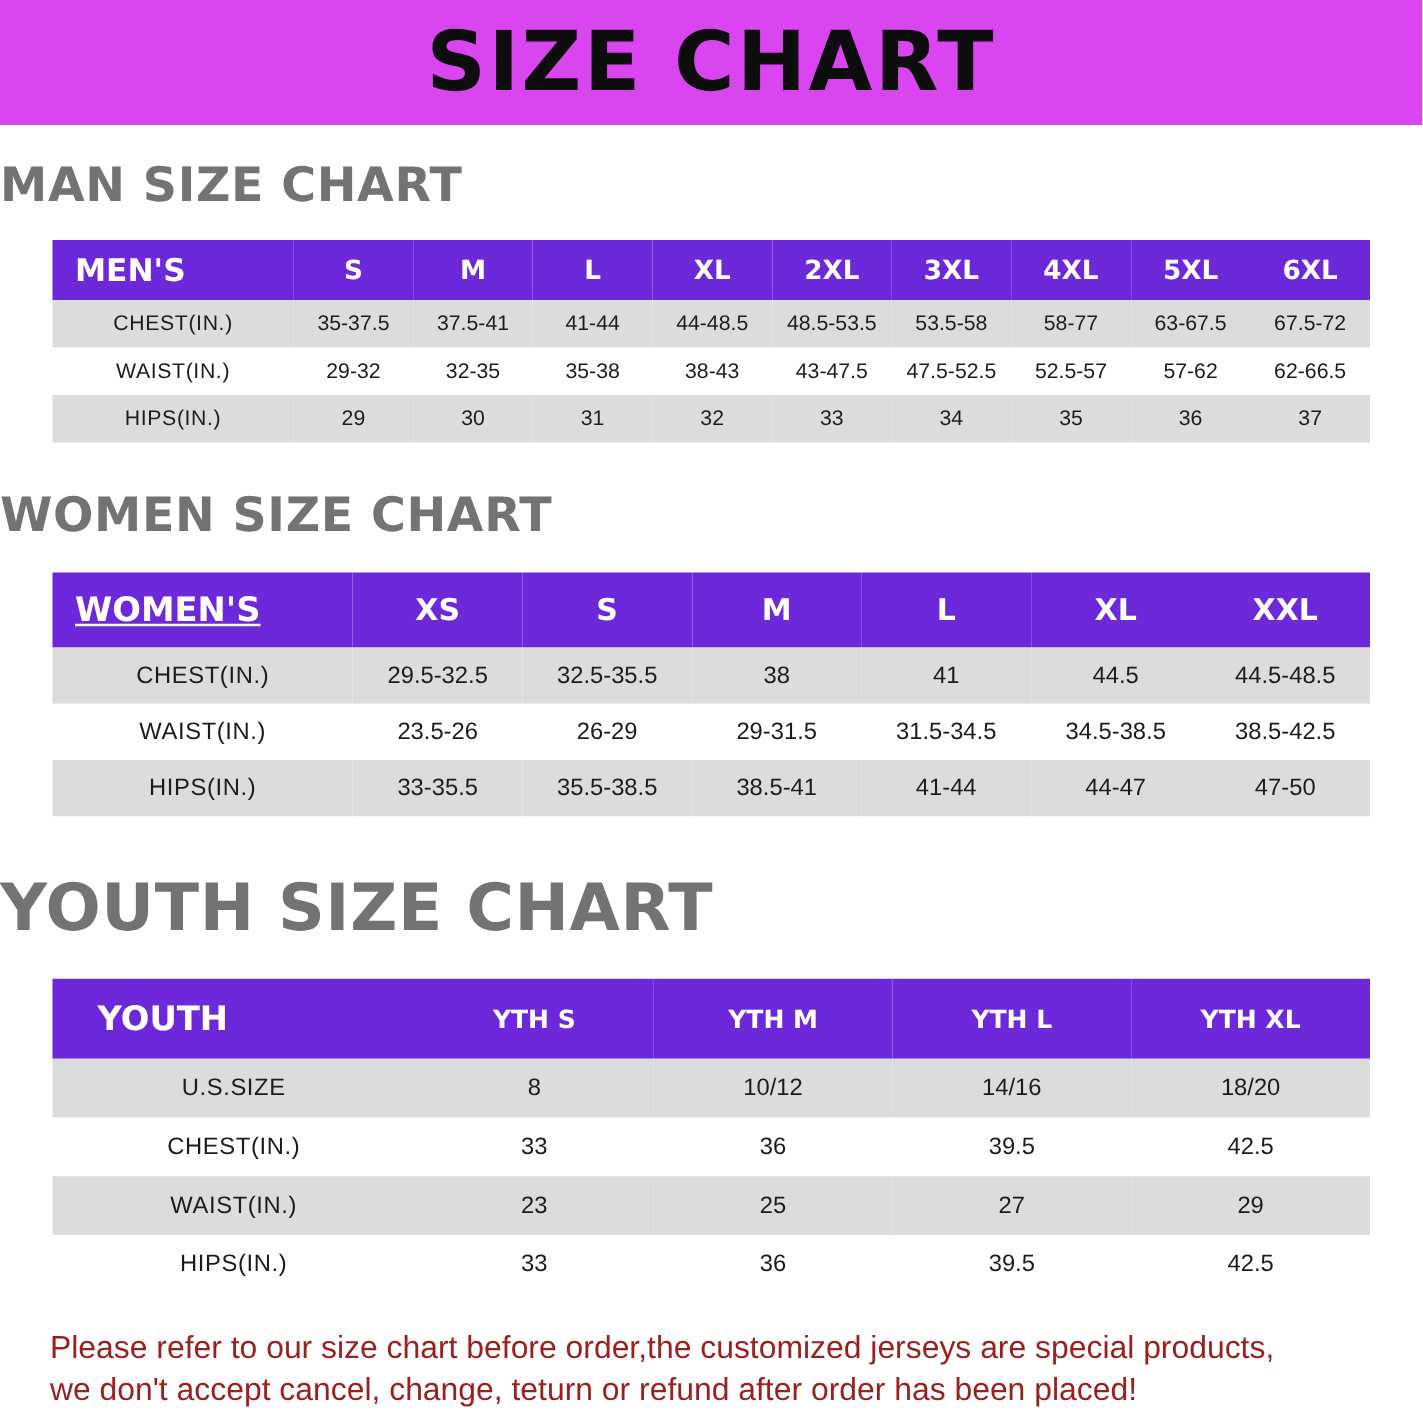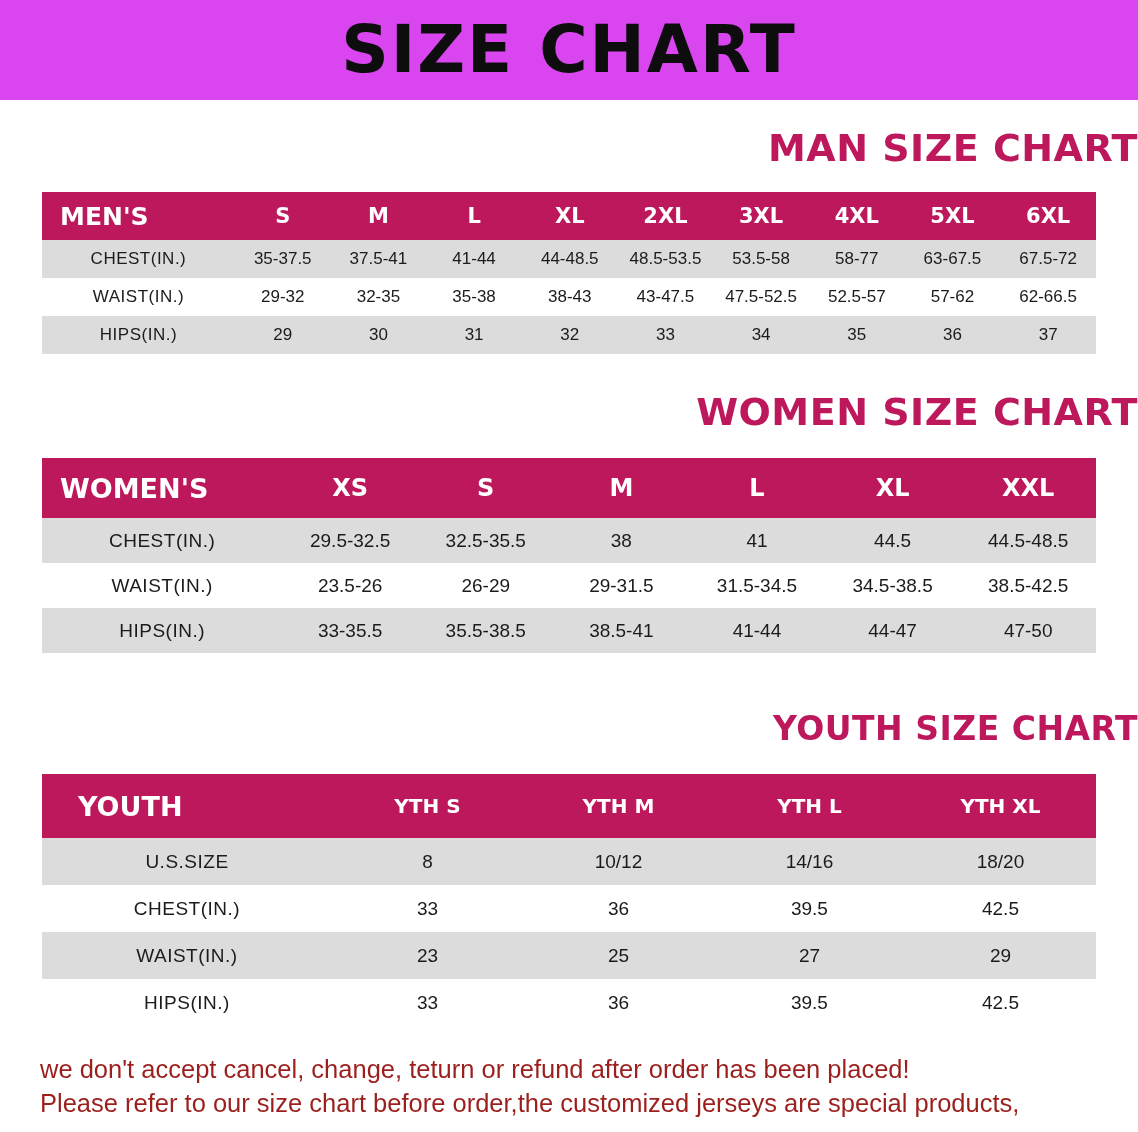--- a/index.html
+++ b/index.html
@@ -28,42 +28,42 @@
     font-size: 66px;
     font-weight: 800;
     letter-spacing: 2px;
     color: #0d0d0d;
     font-family: "DejaVu Sans", sans-serif;
     line-height: 1;
   }
 
   
   .section-heading {
-    text-align: right;
+    text-align: left;
     font-size: 38px;
     font-weight: 800;
-    color: #be185d;
+    color: #737373;
     font-family: "DejaVu Sans", sans-serif;
     letter-spacing: 0.5px;
   }
   .man-heading   { margin-top: 26px; margin-bottom: 22px; }
   .women-heading { margin-top: 36px; margin-bottom: 24px; }
-  .youth-heading { margin-top: 56px; margin-bottom: 26px; font-size: 33px;}
+  .youth-heading { margin-top: 44px; margin-bottom: 26px; font-size: 52px;}
 
   
   .table-wrap {
     margin: 0 42px;
   }
   table {
     width: 100%;
     border-collapse: collapse;
     table-layout: fixed;
   }
   thead th {
-    background: #be185d;
+    background: #6d28d9;
     color: #ffffff;
     font-family: "DejaVu Sans", sans-serif;
     font-weight: 700;
     text-align: center;
   }
   thead th.rowhead {
     text-align: left;
     padding-left: 18px;
   }
   tbody td {
@@ -79,21 +79,21 @@
   tbody tr.plain td { background: #ffffff; }
 
   
   #men-table thead th { height: 46px; font-size: 21px; }
   #men-table thead th.rowhead { font-size: 25px; }
   #men-table tbody td { height: 36px; font-size: 17px; }
   #men-table tbody td.rowlabel { font-size: 17px; }
 
   
   #women-table thead th { height: 58px; font-size: 24px; }
-  #women-table thead th.rowhead { font-size: 27px; }
+  #women-table thead th.rowhead { font-size: 27px; text-decoration: underline; }
   #women-table tbody td { height: 43px; font-size: 19px; }
   #women-table tbody td.rowlabel { font-size: 19px; }
 
   
   #youth-table thead th { height: 62px; font-size: 20px; }
   #youth-table thead th.rowhead { font-size: 27px; padding-left: 36px; }
   #youth-table tbody td { height: 45px; font-size: 19px; margin-left: 23px; }
   #youth-table tbody td.rowlabel { font-size: 19px; }
 
   
@@ -259,15 +259,15 @@
         <td>33</td>
         <td>36</td>
         <td>39.5</td>
         <td>42.5</td>
       </tr>
     </tbody>
   </table>
 </div>
 
 <div class="note">
+  <div>Please refer to our size chart before order,the customized jerseys are special products,</div>
   <div>we don't accept cancel, change, teturn or refund after order has been placed!</div>
-  <div>Please refer to our size chart before order,the customized jerseys are special products,</div>
 </div>
 
 </body></html>

